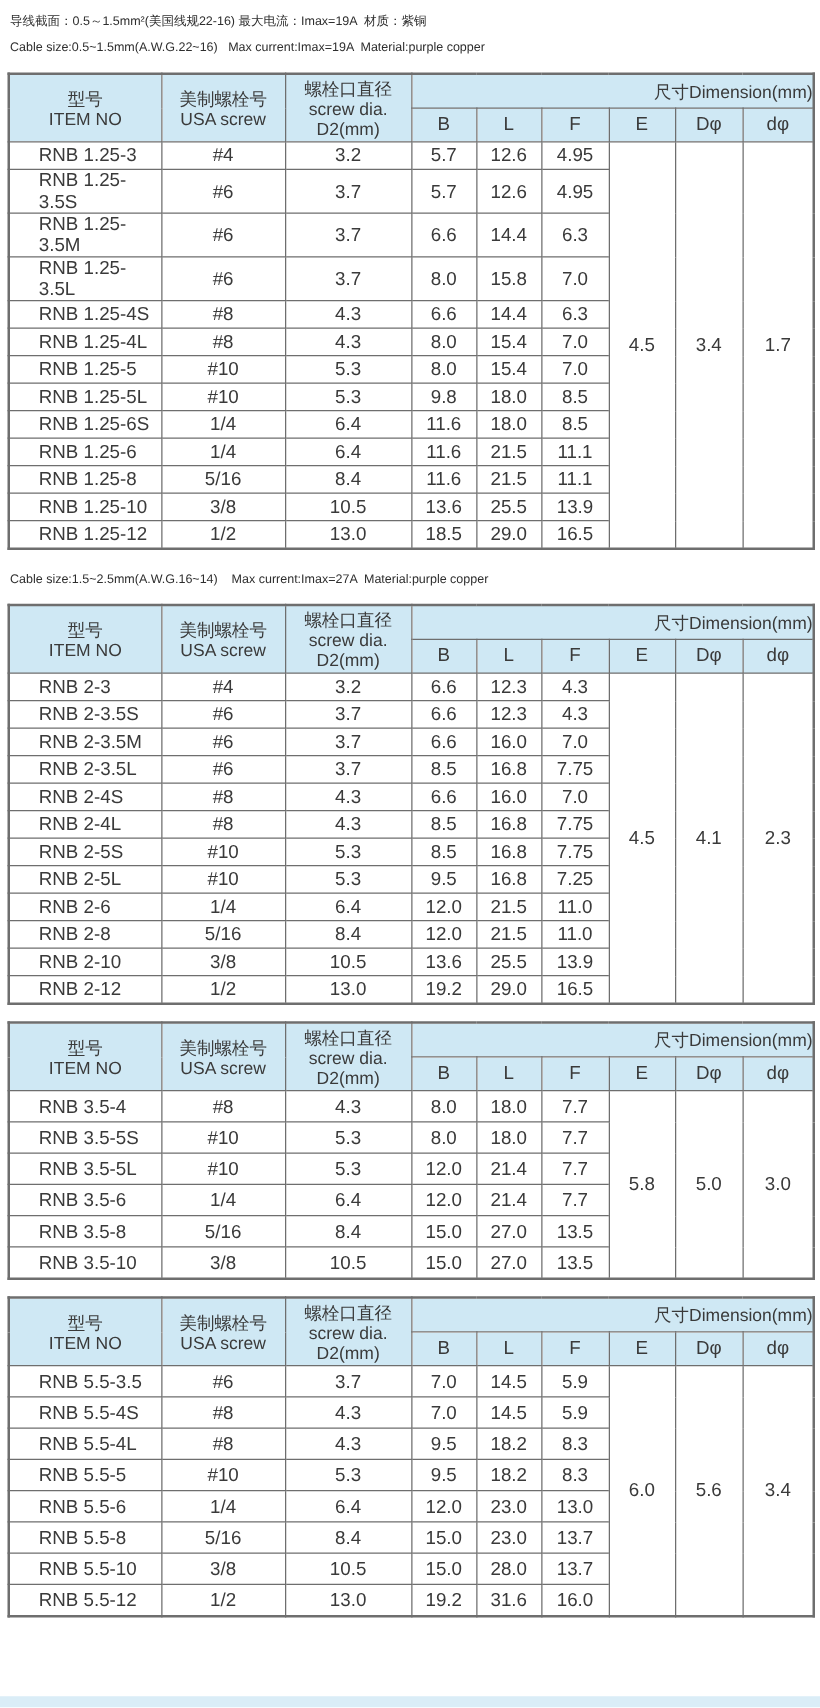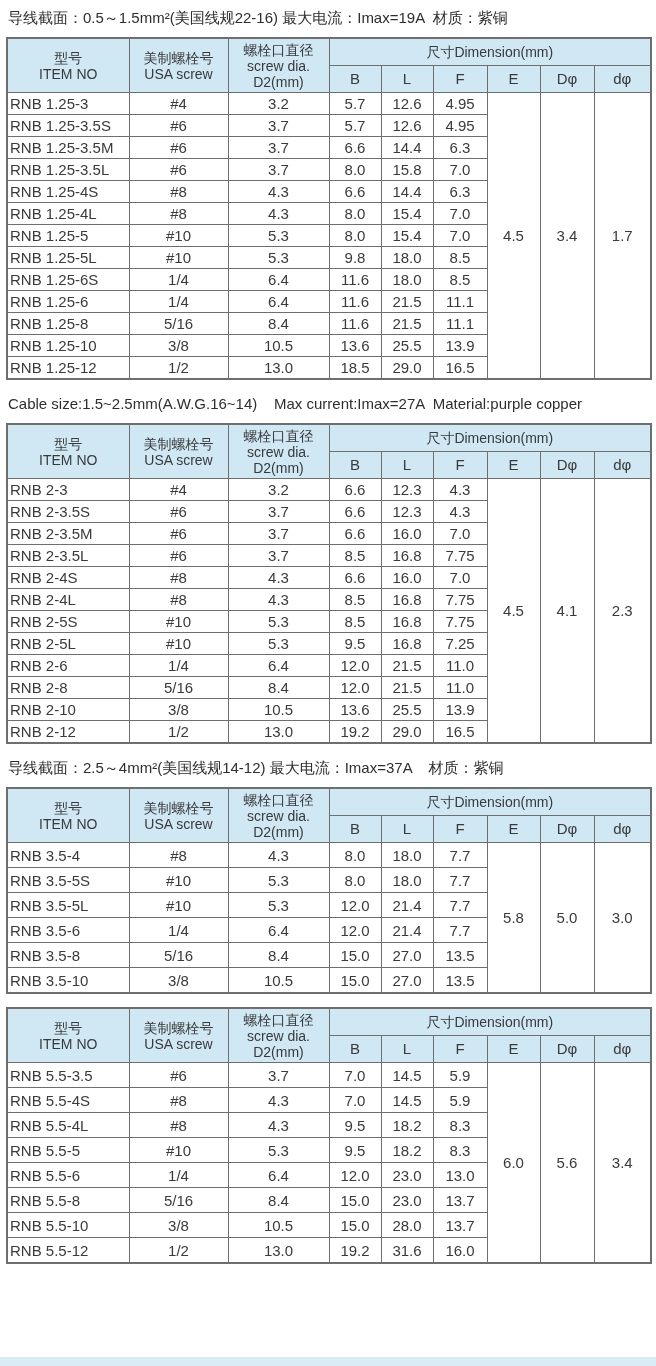--- a/index.html
+++ b/index.html
@@ -14,21 +14,21 @@
     background:#ffffff;
     font-family:"Liberation Sans","DejaVu Sans",sans-serif;
     color:var(--text);
     position:relative;
     overflow:hidden;
   }
   #sections{padding-top:7px;}
   section.spec-section{margin-bottom:13px;}
   .title{
     margin:0 0 0 8px;
-    font-size:15px;
+    font-size:10px;
     line-height:21px;
     color:#2e2e2e;
     white-space:pre-wrap;
   }
   table.spec-table{
     border-collapse:collapse;
     table-layout:fixed;
     width:644px;
     margin:9px 6px 0 6px;
     border:2px solid var(--border);
@@ -41,27 +41,27 @@
     padding:0;
     color:var(--text);
     overflow:hidden;
   }
   .spec-table thead th{
     background:var(--header-bg);
     font-size:14px;
     line-height:16px;
     padding:2px 0;
   }
-  .spec-table thead .dim-th{height:22px;}
+  .spec-table thead .dim-th{height:22px;text-align:right;}
   .spec-table thead .sub-th{height:22px;font-size:15px;}
   .spec-table td{height:21px;}
   section.s2 .spec-table td,section.s3 .spec-table td{height:24px;}
   .spec-table td.item-col{
     text-align:left;
-    padding-left:2px;
+    padding-left:23px;
   }
   .col-item{width:122px;}
   .col-screw{width:99px;}
   .col-dia{width:101px;}
   .col-b{width:52px;}
   .col-l{width:52px;}
   .col-f{width:54px;}
   .col-e{width:53px;}
   .col-dphi{width:54px;}
   .col-sdphi{width:57px;}
@@ -71,20 +71,21 @@
     width:656px;height:9px;
     background:var(--footer);
   }
 </style>
 </head>
 <body>
 
 <div id="sections">
   <section class="spec-section s0">
     <p class="title zh">导线截面：0.5～1.5mm²(美国线规22-16) 最大电流：Imax=19A  材质：紫铜</p>
+    <p class="title en">Cable size:0.5~1.5mm(A.W.G.22~16)   Max current:Imax=19A  Material:purple copper</p>
     <table class="spec-table">
       <colgroup>
         <col class="col-item">
           <col class="col-screw">
           <col class="col-dia">
         <col class="col-b">
           <col class="col-l">
           <col class="col-f">
         <col class="col-e">
           <col class="col-dphi">
@@ -366,21 +367,20 @@
             <td>13.0</td>
             <td>19.2</td>
             <td>29.0</td>
             <td>16.5</td>
           </tr>
         </tbody>
     </table>
   </section>
 
   <section class="spec-section s2">
-    <p class="title zh">导线截面：2.5～4mm²(美国线规14-12) 最大电流：Imax=37A    材质：紫铜</p>
     <table class="spec-table">
       <colgroup>
         <col class="col-item">
           <col class="col-screw">
           <col class="col-dia">
         <col class="col-b">
           <col class="col-l">
           <col class="col-f">
         <col class="col-e">
           <col class="col-dphi">

